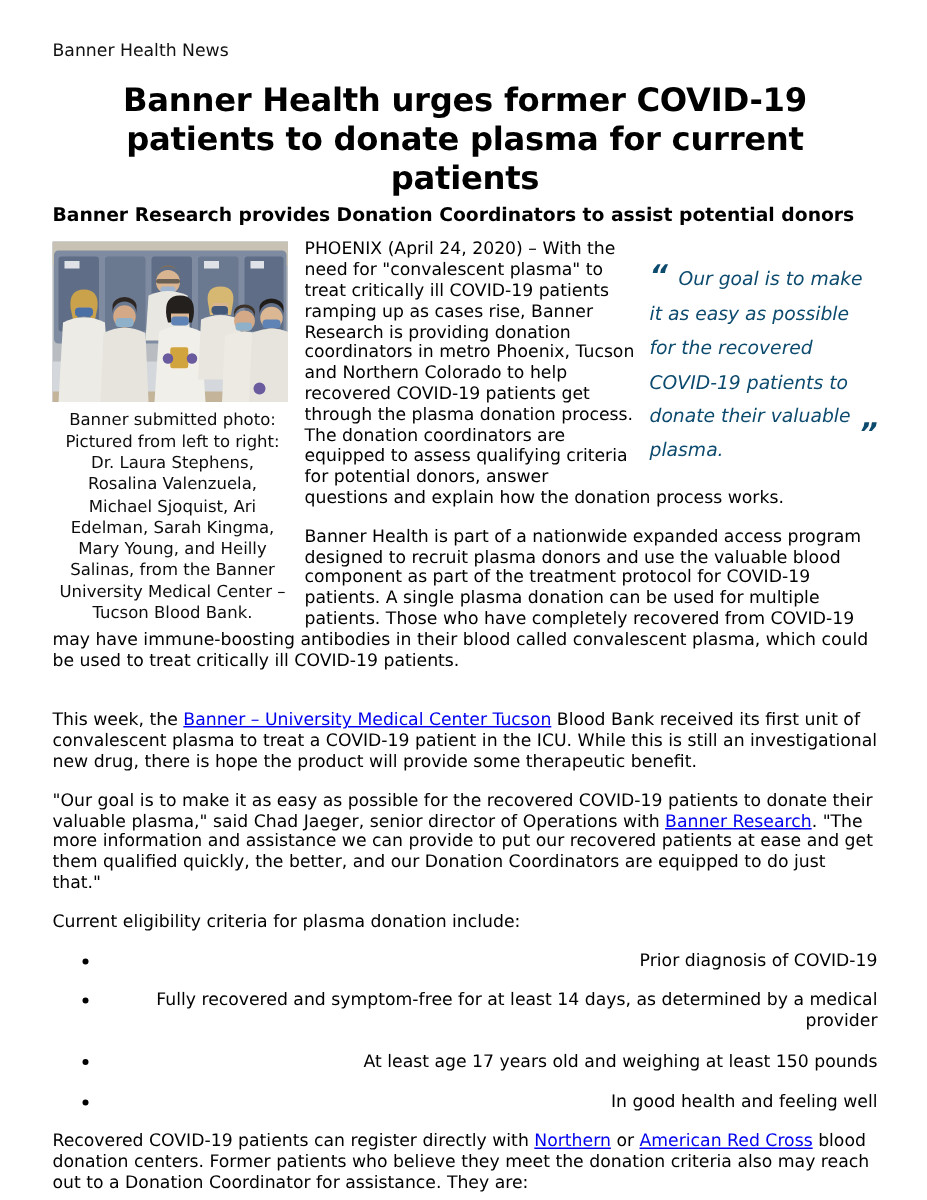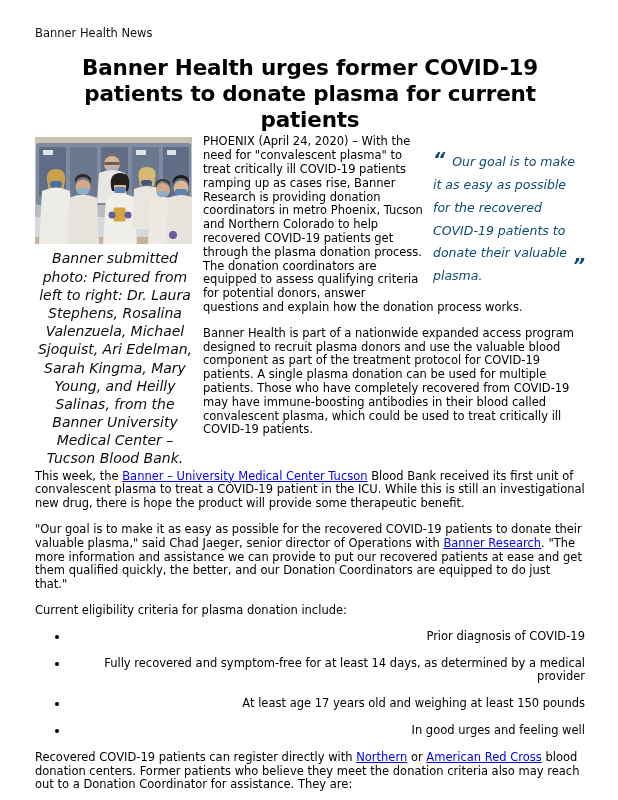--- a/index.html
+++ b/index.html
@@ -13,21 +13,21 @@
 
   h1.headline {
     font-size:21.5px; line-height:1.2; margin:0 0 3px;
     font-weight:bold; letter-spacing:-0.2px;text-align:center;
   }
   .subhead { font-size:12.5px; font-weight:bold; margin:0 0 9px; }
 
   .photo-block { float:left; width:160px; margin:2px 8px 2px 0; }
   .photo-frame { width:157px; height:107px; display:block; background:#b9bdc2; }
   .caption {
-    font-size:14px; font-style:italic; text-align:center;
+    font-size:11px; text-align:center;
     line-height:1.3; margin-top:5px; color:#0d0d0d; padding:0 1px;
   }
 
   .pullquote {
     float:right; width:152px; margin:16px 0 4px 10px;
     font-style:italic; font-size:12.5px; line-height:1.82; color:#0c4a6e;
   }
   .q-mark { font-weight:bold; font-size:19px; line-height:0; font-style:italic; }
   .q-open { margin-right:7px; }
   .q-close { float:right; }
@@ -41,20 +41,21 @@
   ul.criteria li { margin-bottom:13px; line-height:1.2;text-align:right; }
 </style>
 </head>
 <body>
 
 <div class="page">
 
   <p class="site-label">Banner Health News</p>
 
   <h1 class="headline">Banner Health urges former COVID-19 patients to donate plasma for current patients</h1>
+  <div class="subhead">Banner Research provides Donation Coordinators to assist potential donors</div>
 
   <div class="photo-block">
     <svg class="photo-frame" viewBox="0 0 157 107" aria-hidden="true">
 
       <rect x="0" y="0" width="157" height="107" fill="#b9bdc2"></rect>
       <rect x="0" y="0" width="157" height="16" fill="#c8c2b5"></rect>
 
       <rect x="1" y="6" width="155" height="62" rx="3" fill="#7e8ba0"></rect>
       <rect x="4" y="10" width="27" height="50" rx="2" fill="#5f6e86"></rect>
       <rect x="35" y="10" width="27" height="50" rx="2" fill="#6a7890"></rect>
@@ -124,18 +125,18 @@
 
 
   <p class="body"><span>"Our goal is to make it as easy as possible for the recovered COVID-19 patients to donate their valuable plasma," said Chad Jaeger, senior director of Operations with </span><a class="link">Banner Research</a><span>. "The more information and assistance we can provide to put our recovered patients at ease and get them qualified quickly, the better, and our Donation Coordinators are equipped to do just that."</span></p>
 
   <p class="body">Current eligibility criteria for plasma donation include:</p>
 
   <ul class="criteria">
     <li>Prior diagnosis of COVID-19</li>
     <li>Fully recovered and symptom-free for at least 14 days, as determined by a medical provider</li>
     <li>At least age 17 years old and weighing at least 150 pounds</li>
-    <li>In good urges and feeling well</li>
+    <li>In good health and feeling well</li>
   </ul>
 
   <p class="body"><span>Recovered COVID-19 patients can register directly with </span><a class="link">Northern</a><span> or </span><a class="link">American Red Cross</a><span> blood donation centers. Former patients who believe they meet the donation criteria also may reach out to a Donation Coordinator for assistance. They are:</span></p>
 
 </div>
 
 </body></html>

